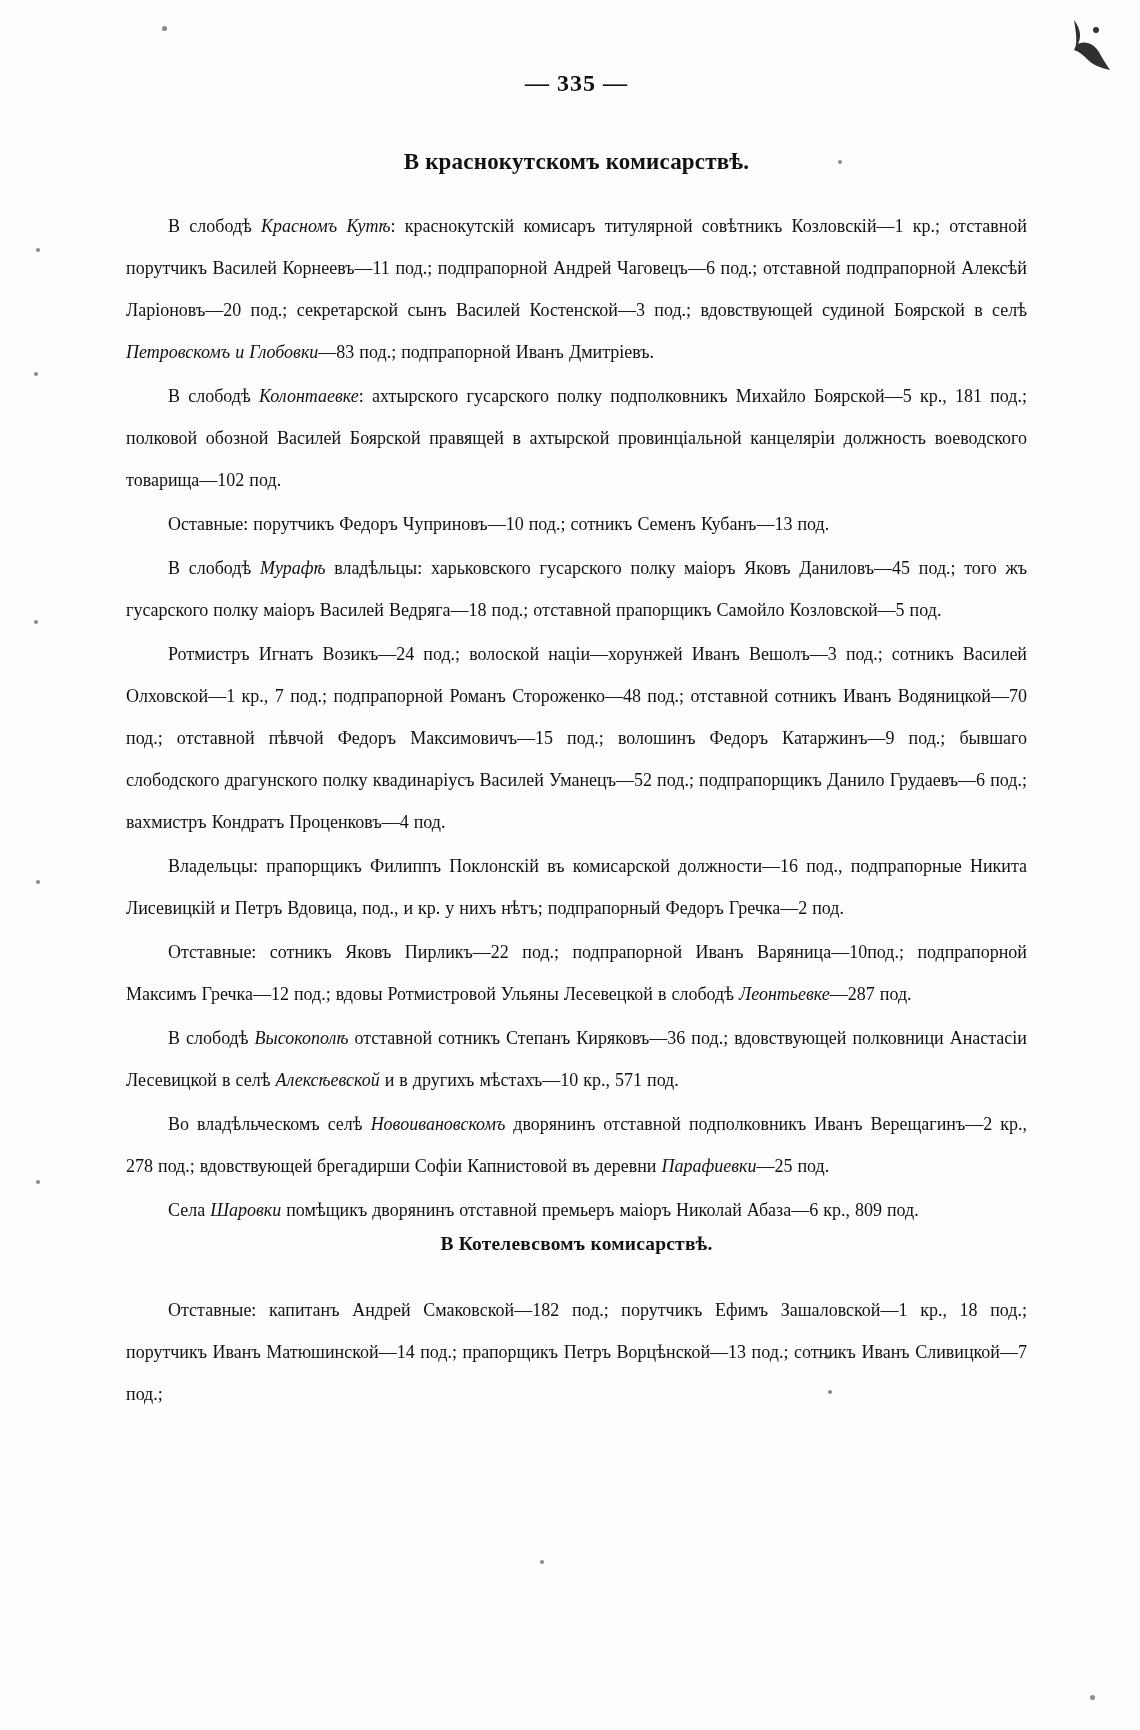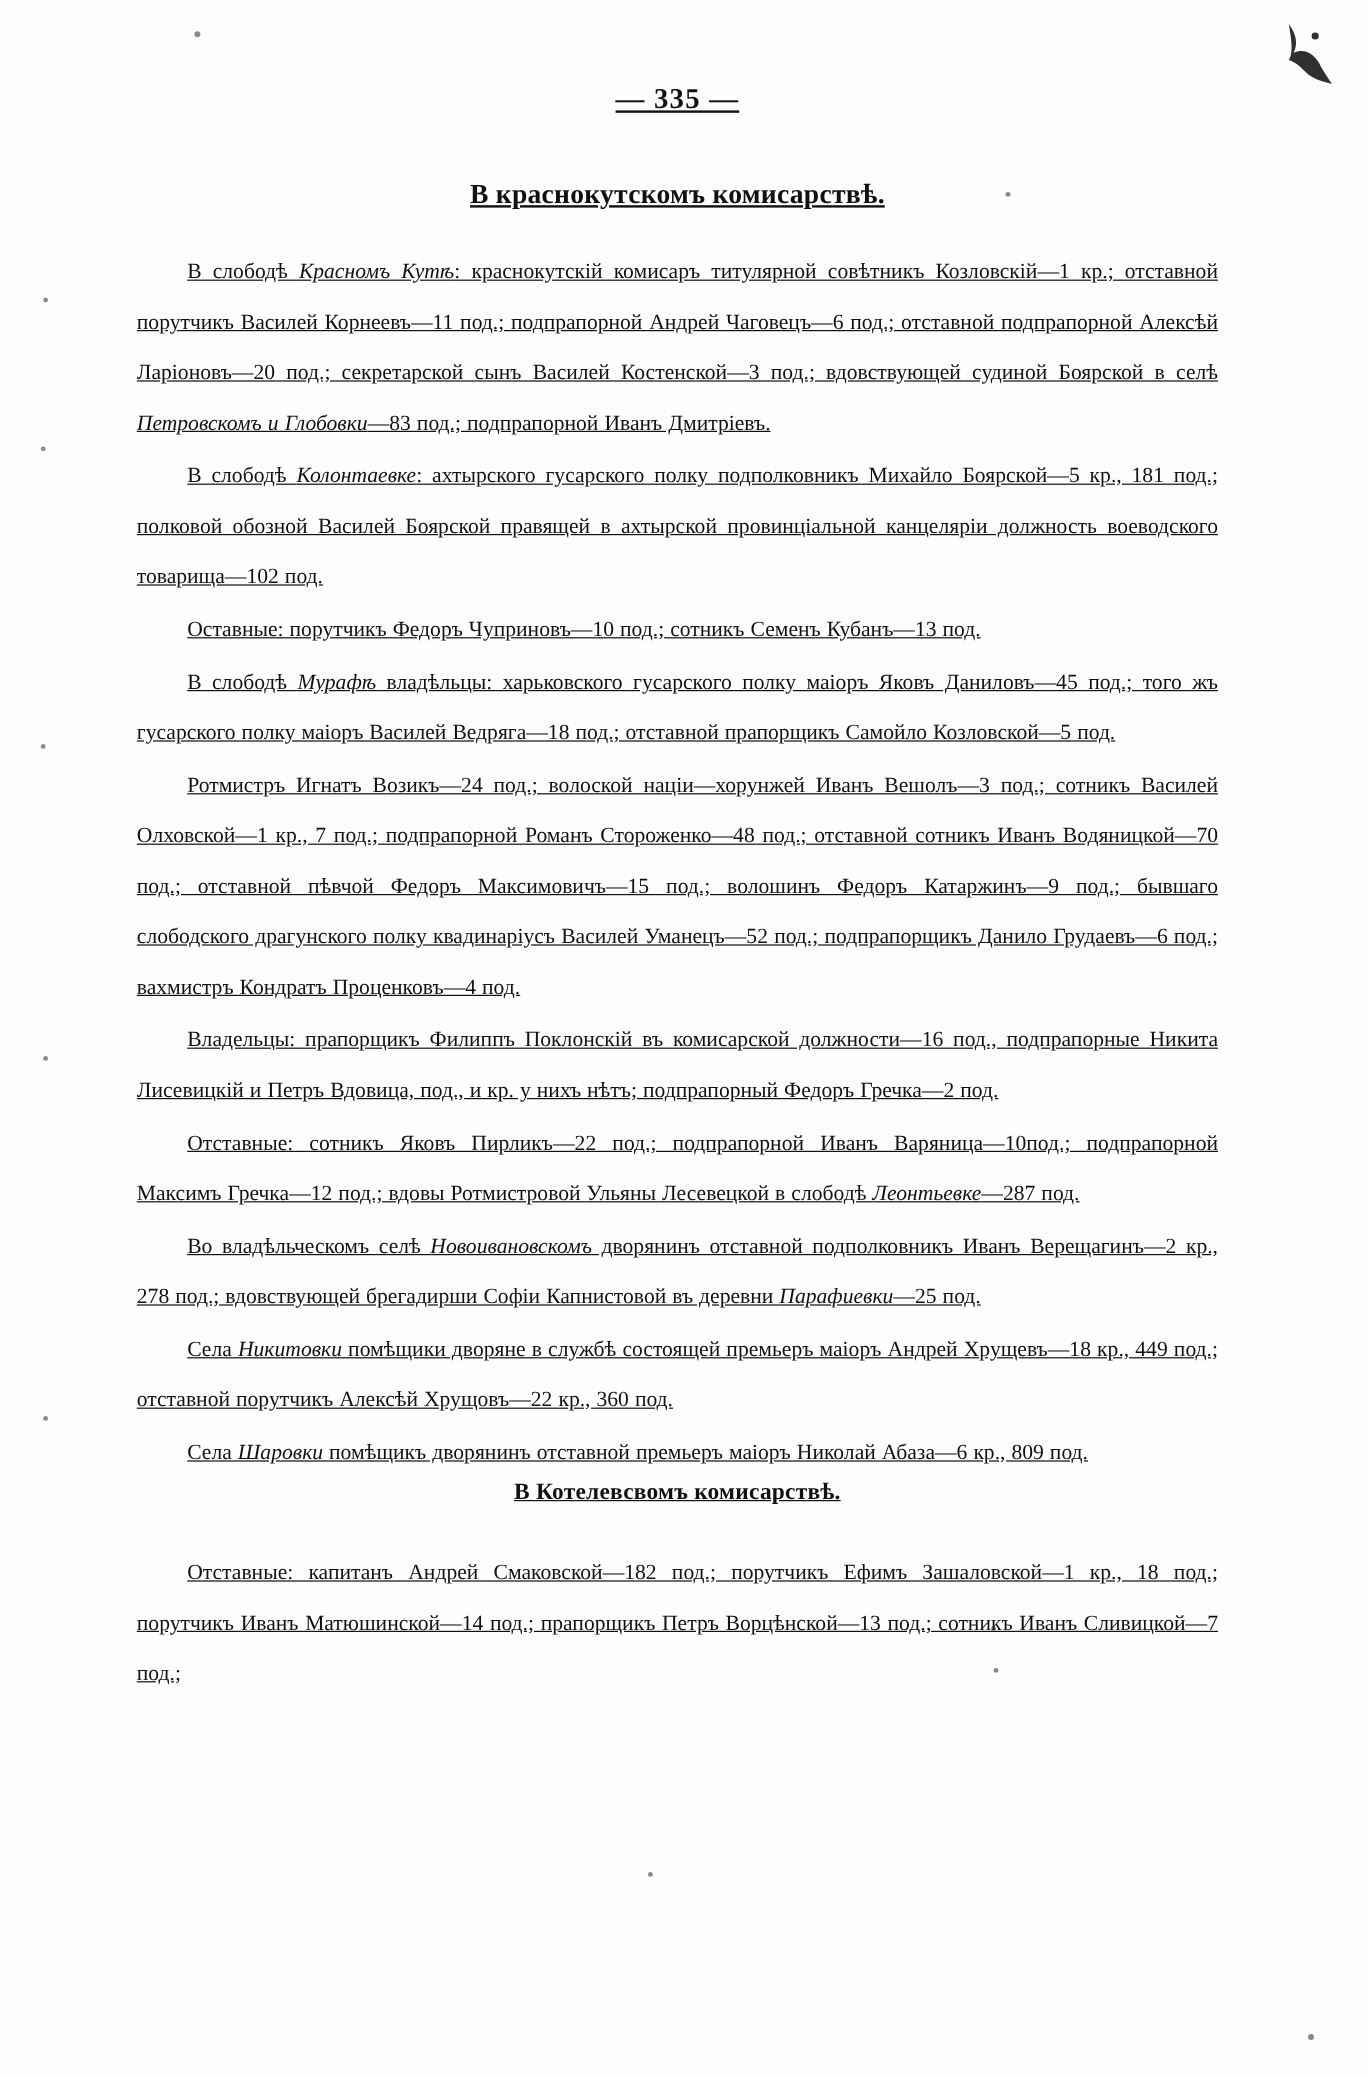--- a/index.html
+++ b/index.html
@@ -33,24 +33,23 @@
     position: absolute;
     right: 28px;
     top: 18px;
     width: 46px;
     height: 56px;
     color: #151515;
     opacity: .9;
   }
   .content {
     position: absolute;
-    left: 112px;
+    left: 124px;
     top: 70px;
     width: 905px;
-    text-decoration: underline;
   }
   .page-number {
     text-align: center;
     font-size: 24px;
     font-weight: bold;
     letter-spacing: 1px;
     margin: 0 0 52px 0;
     font-family: "Liberation Serif", serif;
   }
   .section-heading {
@@ -106,22 +105,22 @@
 
     <div class="section-heading blurline">В краснокутскомъ комисарствѣ.</div>
 
     <p class="para blurline">В слободѣ <i>Красномъ Кутѣ</i>: краснокутскій комисаръ титулярной совѣтникъ Козловскiй—1 кр.; отставной порутчикъ Василей Корнеевъ—11 под.; подпрапорной Андрей Чаговецъ—6 под.; отставной подпрапорной Алексѣй Ларіоновъ—20 под.; секретарской сынъ Василей Костенской—3 под.; вдовствующей судиной Боярской в селѣ <i>Петровскомъ и Глобовки</i>—83 под.; подпрапорной Иванъ Дмитріевъ.</p>
     <p class="para blurline">В слободѣ <i>Колонтаевке</i>: ахтырского гусарского полку подполковникъ Михайло Боярской—5 кр., 181 под.; полковой обозной Василей Боярской правящей в ахтырской провинціальной канцеляріи должность воеводского товарища—102 под.</p>
     <p class="para blurline">Оставные: порутчикъ Федоръ Чуприновъ—10 под.; сотникъ Семенъ Кубанъ—13 под.</p>
     <p class="para blurline">В слободѣ <i>Мурафѣ</i> владѣльцы: харьковского гусарского полку маіоръ Яковъ Даниловъ—45 под.; того жъ гусарского полку маіоръ Василей Ведряга—18 под.; отставной прапорщикъ Самойло Козловской—5 под.</p>
     <p class="para">Ротмистръ Игнатъ Возикъ—24 под.; волоской націи—хорунжей Иванъ Вешолъ—3 под.; сотникъ Василей Олховской—1 кр., 7 под.; подпрапорной Романъ Стороженко—48 под.; отставной сотникъ Иванъ Водяницкой—70 под.; отставной пѣвчой Федоръ Максимовичъ—15 под.; волошинъ Федоръ Катаржинъ—9 под.; бывшаго слободского драгунского полку квадинаріусъ Василей Уманецъ—52 под.; подпрапорщикъ Данило Грудаевъ—6 под.; вахмистръ Кондратъ Проценковъ—4 под.</p>
     <p class="para">Владельцы: прапорщикъ Филиппъ Поклонскій въ комисарской должности—16 под., подпрапорные Никита Лисевицкій и Петръ Вдовица, под., и кр. у нихъ нѣтъ; подпрапорный Федоръ Гречка—2 под.</p>
     <p class="para">Отставные: сотникъ Яковъ Пирликъ—22 под.; подпрапорной Иванъ Варяница—10под.; подпрапорной Максимъ Гречка—12 под.; вдовы Ротмистровой Ульяны Лесевецкой в слободѣ <i>Леонтьевке</i>—287 под.</p>
+    <p class="para">В слободѣ <i>Высокополѣ</i> отставной сотникъ Степанъ Киряковъ—36 под.; вдовствующей полковници Анастасіи Лесевицкой в селѣ <i>Алексѣевской</i> и в другихъ мѣстахъ—10 кр., 571 под.</p>
     <p class="para">Во владѣльческомъ селѣ <i>Новоивановскомъ</i> дворянинъ отставной подполковникъ Иванъ Верещагинъ—2 кр., 278 под.; вдовствующей брегадирши Софіи Капнистовой въ деревни <i>Парафиевки</i>—25 под.</p>
-    <p class="para">Села <i>Никитовки</i> помѣщики дворяне в службѣ состоящей премьеръ маіоръ Андрей Хрущевъ—18 кр., 449 под.; отставной порутчикъ Алексѣй Хрущовъ—22 кр., 360 под.</p>
     <p class="para">Села <i>Шаровки</i> помѣщикъ дворянинъ отставной премьеръ маіоръ Николай Абаза—6 кр., 809 под.</p>
 
     <div class="section-heading second">В Котелевсвомъ комисарствѣ.</div>
 
     <p class="para">Отставные: капитанъ Андрей Смаковской—182 под.; порутчикъ Ефимъ Зашаловской—1 кр., 18 под.; порутчикъ Иванъ Матюшинской—14 под.; прапорщикъ Петръ Ворцѣнской—13 под.; сотникъ Иванъ Сливицкой—7 под.;</p>
 
   </div>
 </div>
 
 </body></html>

